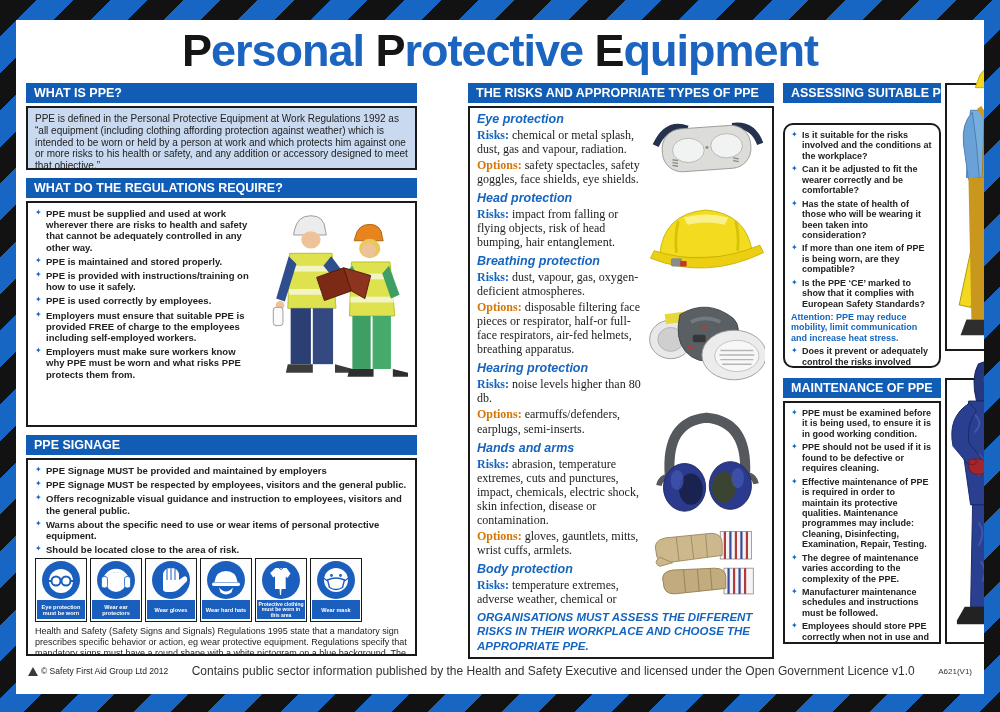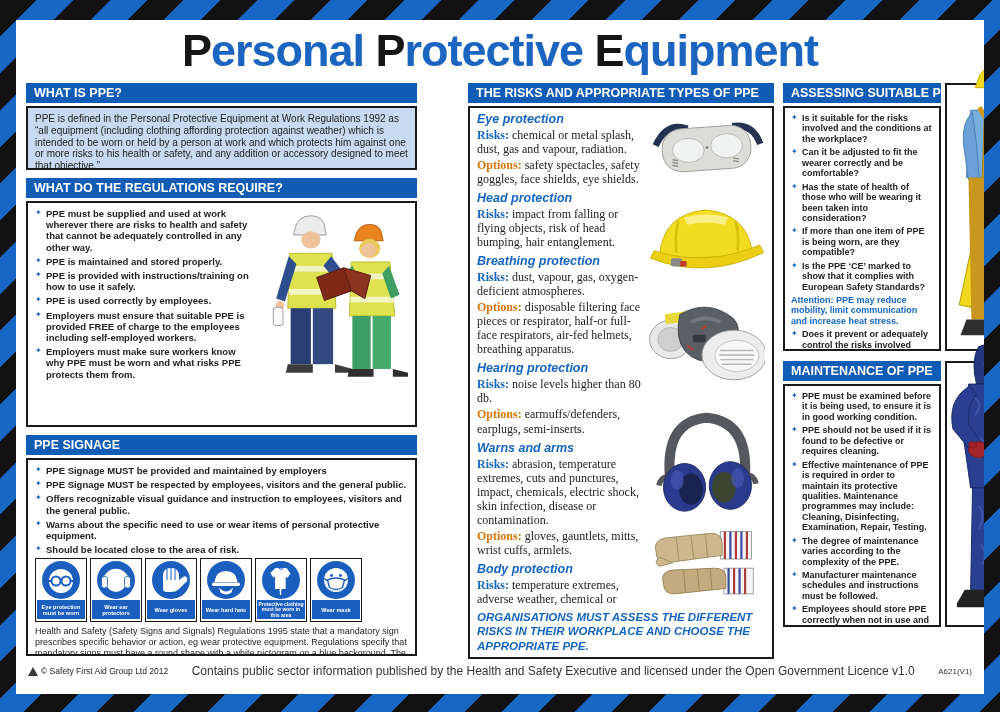--- a/index.html
+++ b/index.html
@@ -47,21 +47,21 @@
   .ppe-sec:first-child h3 { margin-top:0; }
   .ppe-sec p { font-size:12px; line-height:1.17; color:#222; margin-bottom:2px;font-family:Liberation Serif, serif; }
   .lbl-risks { color:#1565c0; font-weight:bold; }
   .lbl-options { color:#d4770a; font-weight:bold; }
   .mid-note { color:#1565c0; font-weight:bold; font-style:italic; font-size:11.5px;
     line-height:1.25; margin-top:4px; }
   .right-row { display:flex; gap:4px; }
   .right-textcol { width:158px; flex:none; }
   .right-imgbox { flex:1; border:2px solid #1a1a1a; background:#fff; position:relative; overflow:visible; }
   .right-imgbox svg { position:absolute; left:0; bottom:0; width:100%; }
-  .assess-box { height:245px; margin-top:3px; padding:5px 6px; }
+  .assess-box { height:245px; margin-top:20px; padding:5px 6px;border-radius:10px; }
   .assess-box ul.bul li, .maint-box ul.bul li { font-size:9px; line-height:1.16; }
   .attention { color:#1565c0; font-weight:bold; font-size:9px; line-height:1.16; margin:2px 0 3px 0; }
   .maint-row { margin-top:10px; }
   .maint-box { height:243px; margin-top:3px; padding:5px 6px; }
   .footer { display:flex; align-items:center; margin-top:5px; font-size:8.5px; color:#222; padding:0 2px; }
   .footer .f-left { display:flex; align-items:center; gap:3px;text-align:right; }
   .tri-logo { width:0; height:0; border-left:5px solid transparent; border-right:5px solid transparent;
     border-bottom:9px solid #3a3a3a; display:inline-block; }
   .footer .f-center { flex:1; text-align:center; font-size:12px; color:#333; }
   .footer .f-right { font-size:8px; color:#333; }
@@ -220,21 +220,21 @@
                 <h3>Breathing protection</h3>
                 <p><span class="lbl-risks">Risks:</span> <span>dust, vapour, gas, oxygen-deficient atmospheres.</span></p>
                 <p><span class="lbl-options">Options:</span> <span>disposable filtering face pieces or respirator, half-or full-face respirators, air-fed helmets, breathing apparatus.</span></p>
               </div>
               <div class="ppe-sec">
                 <h3>Hearing protection</h3>
                 <p><span class="lbl-risks">Risks:</span> <span>noise levels higher than 80 db.</span></p>
                 <p><span class="lbl-options">Options:</span> <span>earmuffs/defenders, earplugs, semi-inserts.</span></p>
               </div>
               <div class="ppe-sec">
-                <h3>Warns and arms</h3>
+                <h3>Hands and arms</h3>
                 <p><span class="lbl-risks">Risks:</span> <span>abrasion, temperature extremes, cuts and punctures, impact, chemicals, electric shock, skin infection, disease or contamination.</span></p>
                 <p><span class="lbl-options">Options:</span> <span>gloves, gauntlets, mitts, wrist cuffs, armlets.</span></p>
               </div>
               <div class="ppe-sec">
                 <h3>Body protection</h3>
                 <p><span class="lbl-risks">Risks:</span> <span>temperature extremes, adverse weather, chemical or metal splash, spray from pressure leaks or spray guns, impact or penetration, contaminated dust.</span></p>
                 <p><span class="lbl-options">Options:</span> <span>conventional or disposable overalls, boiler suits, specialist protective clothing, high-visibility clothing.</span></p>
               </div>
               <div class="ppe-sec">
                 <h3>Feet and legs</h3>

